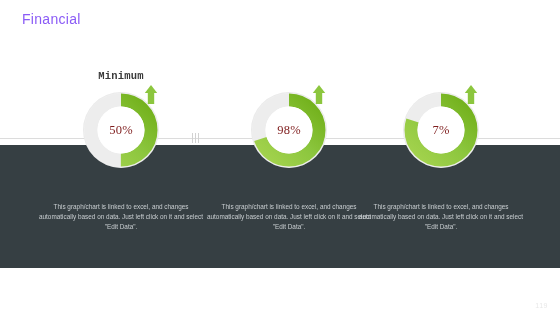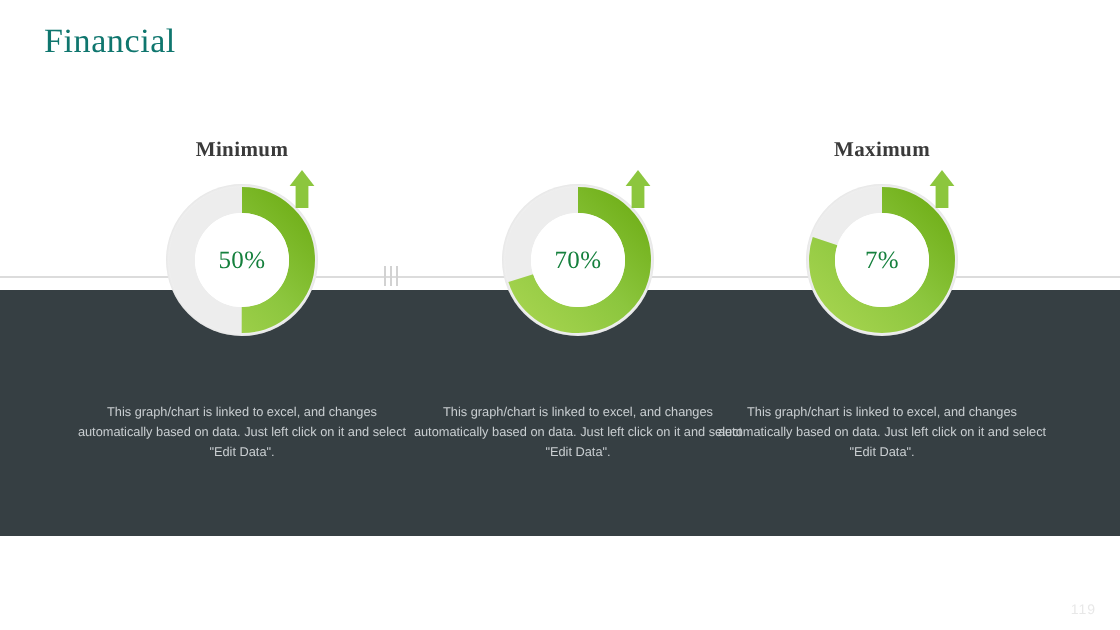--- a/index.html
+++ b/index.html
@@ -22,24 +22,24 @@
     height: 315px;
     background: #ffffff;
     overflow: hidden;
   }
 
   
   #page-title {
     position: absolute;
     left: 22px;
     top: 11px;
-    font-family: Liberation Serif, serif;
-    font-size: 17px;
+    font-family: Liberation Sans, sans-serif;
+    font-size: 14px;
     letter-spacing: 0.3px;
-    color: #0f766e;
+    color: #8b5cf6;
     font-weight: 400;
     white-space: nowrap;
   }
 
   
   #dark-band {
     position: absolute;
     left: 0;
     top: 145px;
     width: 560px;
@@ -78,21 +78,21 @@
   #col-0 { left: 28px; }
   #col-1 { left: 196px; }
   #col-2 { left: 348px; }
 
   .col-label {
     position: absolute;
     top: 70px;
     left: 0;
     width: 186px;
     text-align: center;
-    font-family: Liberation Serif, serif;
+    font-family: Liberation Mono, monospace;
     font-size: 10.5px;
     font-weight: 700;
     color: #3a3a3a;
     letter-spacing: 0.2px;
   }
 
   .donut-wrap {
     position: absolute;
     top: 90px;
     left: 53px;
@@ -112,21 +112,21 @@
     position: absolute;
     left: 0;
     top: 0;
     width: 80px;
     height: 80px;
     display: flex;
     align-items: center;
     justify-content: center;
     font-family: "Liberation Serif", serif;
     font-size: 12.5px;
-    color: #15803d;
+    color: #7f1d1d;
     letter-spacing: 0.2px;
     pointer-events: none;
   }
 
   .col-desc {
     position: absolute;
     top: 202px;
     left: 6px;
     width: 174px;
     text-align: center;
@@ -211,27 +211,26 @@
           </radialGradient>
         </defs>
         <circle cx="40" cy="40" r="38" fill="#ffffff"></circle>
         <circle cx="40" cy="40" r="38" fill="url(#sh1)"></circle>
         <circle class="track" cx="40" cy="40" r="30" fill="none" stroke="#ededed" stroke-width="13"></circle>
         <circle class="progress" cx="40" cy="40" r="30" fill="none" stroke="url(#g1)" stroke-width="13" transform="rotate(-90 40 40)" stroke-dasharray="131.9468914507713 56.54866776461628"></circle>
         <circle cx="40" cy="40" r="23.5" fill="#ffffff"></circle>
         <polygon class="arrowhead" points="63.8,3 76.2,3 70,-5" fill="#8cc63e"></polygon>
         <rect class="arrowstem" x="66.8" y="2" width="6.4" height="12" fill="#8cc63e"></rect>
       </svg>
-      <div class="donut-value">70%</div>
+      <div class="donut-value">98%</div>
     </div>
     <div class="col-desc">This graph/chart is linked to excel, and changes automatically based on data. Just left click on it and select "Edit Data".</div>
   </div>
 
   <div class="column" id="col-2">
-    <div class="col-label">Maximum</div>
     <div class="donut-wrap">
       <svg class="donut-svg" viewBox="0 0 80 80">
         <defs>
           <linearGradient id="g2" x1="0" y1="0" x2="1" y2="1">
             <stop offset="0%" stop-color="#a6d44f"></stop>
             <stop offset="50%" stop-color="#8cc63e"></stop>
             <stop offset="100%" stop-color="#6fae17"></stop>
           </linearGradient>
           <radialGradient id="sh2" cx="50%" cy="50%" r="50%">
             <stop offset="82%" stop-color="#ffffff" stop-opacity="0"></stop>

